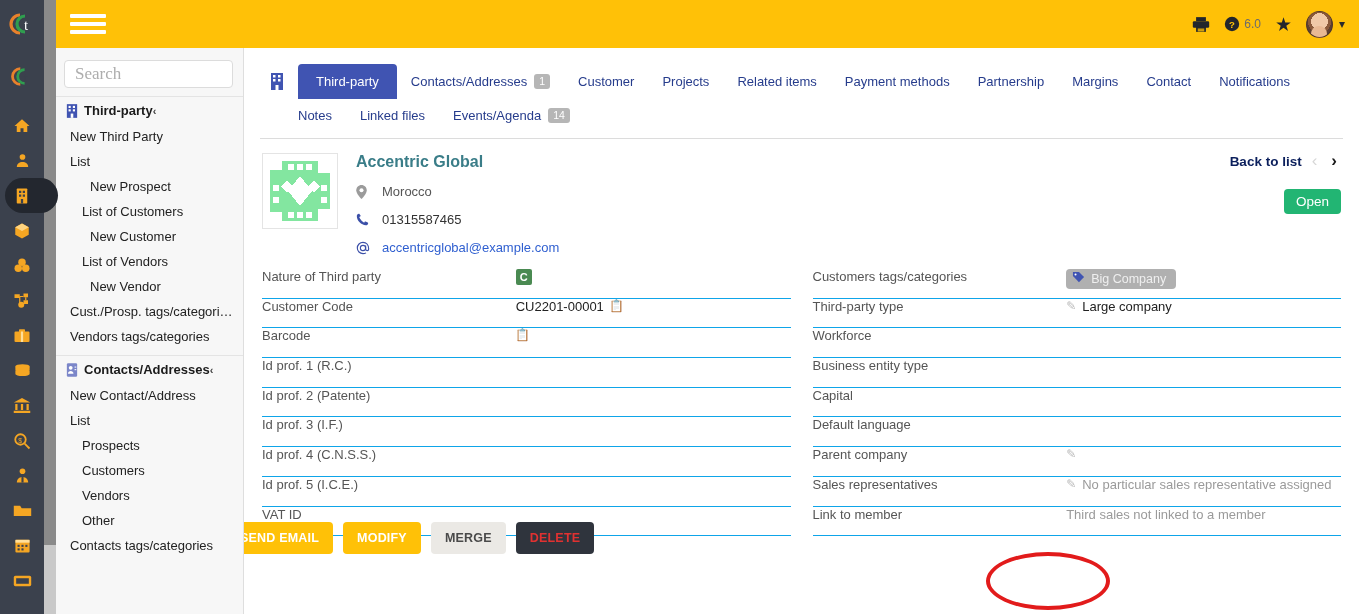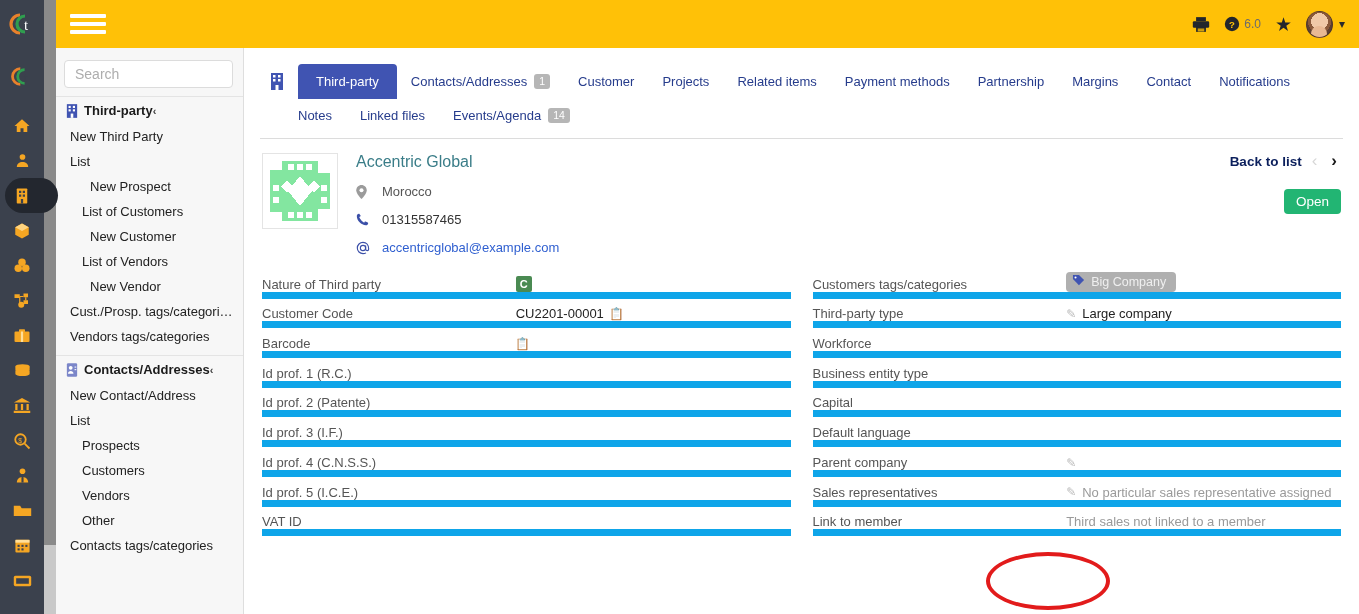--- a/index.html
+++ b/index.html
@@ -86,22 +86,22 @@
     position: absolute; left: 56px; top: 48px; width: 188px; bottom: 0;
     background: #f7f7f7; border-right: 1px solid #dedede;
     z-index: 20; overflow: hidden;
   }
   .searchwrap { padding: 12px 10px 8px 8px; }
   .searchbox {
     height: 28px; border: 1px solid #dcdcdc; border-radius: 4px; background: #fff;
     display: flex; align-items: center; padding: 0 8px;
   }
   .searchbox input {
-    border: 0; outline: 0; flex: 1; font-size: 14px; color: #555;
-    font-family: Liberation Sans, sans-serif; background: transparent;
+    border: 0; outline: 0; flex: 1; font-size: 17px; color: #555;
+    font-family: Liberation Serif, serif; background: transparent;
   }
   .searchbox input::placeholder { color: #adadad; }
 
   .mgroup-head {
     display: flex; align-items: center; padding: 6px 10px 6px 10px;
     font-weight: bold; font-size: 13px; color: #1b1b1b;
     border-top: 1px solid #e4e4e4; cursor: pointer;
   }
   .mgroup-head .bicon { margin-right: 6px; display:flex; }
   .mgroup-head .col { margin-left: auto; color: #444; font-size: 11px; }
@@ -136,21 +136,21 @@
   .tabs-rule { height: 1px; background: #dcdcdc; margin: 6px 0 0 0; }
 
   
   .chead { display: flex; padding: 14px 18px 0 18px; position: relative; }
   .logo {
     width: 76px; height: 76px; background: #fff; border: 1px solid #e4e4e4;
     display: flex; align-items: center; justify-content: center; flex: none;
   }
   .logo svg { display: block; }
   .cinfo { margin-left: 18px; }
-  .cname { color: #3a7d88; font-size: 16px; font-weight: normal; margin-bottom: 4px; cursor: pointer;}
+  .cname { color: #3a7d88; font-size: 16px; font-weight: bold; margin-bottom: 4px; cursor: pointer;}
   .crow { display: flex; align-items: center; font-size: 13px; margin-top: 13px; }
   .crow .ci { width: 26px; color: #4054b2; display: flex; align-items: center;}
   .crow .ci.grey { color: #9b9b9b; }
   .crow .tx { color: #555; }
   .crow .lnk { color: #2f5fd0; cursor: pointer; }
   .crow .phone { color: #333; }
 
   .backto {
     position: absolute; right: 18px; top: 12px;
     display: flex; align-items: center; gap: 6px;
@@ -161,22 +161,22 @@
   .openbtn {
     position: absolute; right: 18px; top: 50px;
     background: #22b573; color: #fff; border-radius: 4px;
     padding: 5px 12px; font-size: 13.5px; cursor: pointer;
   }
 
   
   .cols { display: flex; padding: 14px 18px 0 18px; gap: 22px; }
   .col { flex: 1; }
   .frow {
-    display: flex; align-items: flex-end; height: 29.7px;
-    border-bottom: 7px solid #0ea5e9; font-size: 13px;
+    display: flex; align-items: flex-start; height: 29.7px;
+    border-bottom: 1px solid #0ea5e9; font-size: 13px;
   }
   .flabel { width: 48%; color: #555; }
   .fval { flex: 1; color: #222; display: flex; align-items: center; }
   .fval.grey { color: #9a9a9a; }
   .chip-c {
     background: #4a8a52; color: #fff; font-size: 11px; font-weight: bold;
     border-radius: 2px; padding: 1px 4px; line-height: 14px;
   }
   .clip { margin-left: 6px; color: #b7b7b7; font-size: 12px; cursor: pointer; }
   .pencil { color: #b9b9b9; margin-right: 6px; font-size: 12px; cursor: pointer; }
@@ -653,17 +653,23 @@
             <span>No particular sales representative assigned</span>
           </div>
         </div>
         <div class="frow">
           <div class="flabel">Link to member</div>
           <div class="fval grey">Third sales not linked to a member</div>
         </div>
       </div>
     </div>
 
+    <div class="btnbar btnbar-rel">
+      <button class="btn btn-amber">SEND EMAIL</button>
+      <button class="btn btn-amber">MODIFY</button>
+      <button class="btn btn-grey">MERGE</button>
+      <button class="btn btn-dark">DELETE</button>
+    </div>
   </div>
 
   <div class="ellipse" style="left:986px; top:552px; width:124px; height:58px;"></div>
 
 </div>
 
 </body></html>

